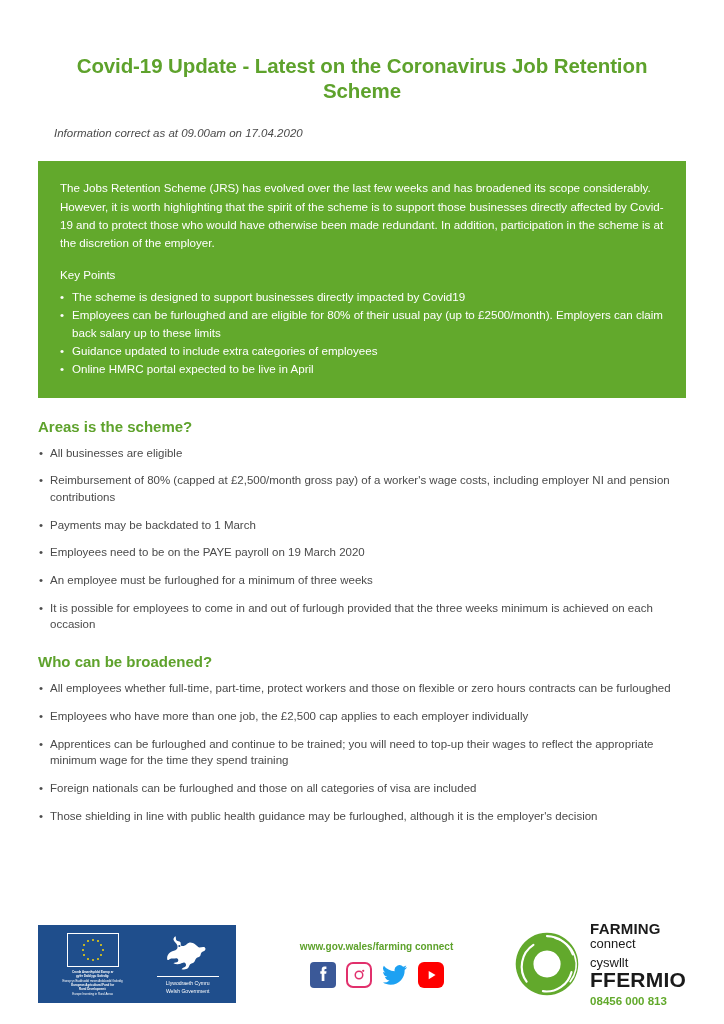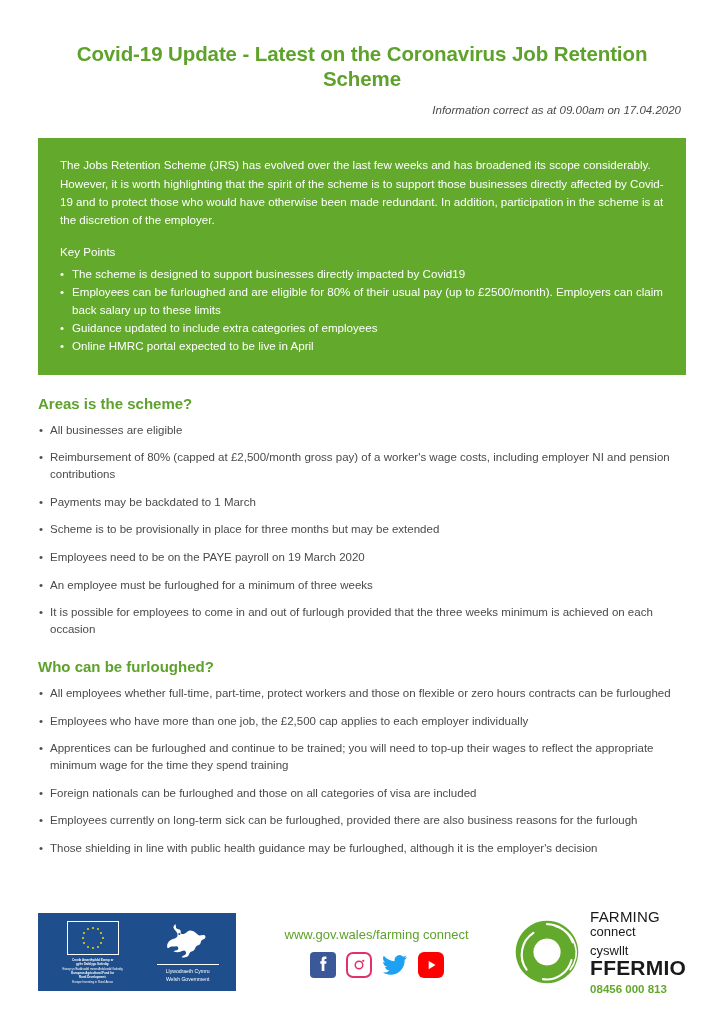--- a/index.html
+++ b/index.html
@@ -18,36 +18,36 @@
   .page {
     width: 724px;
     height: 1024px;
     position: relative;
     box-sizing: border-box;
     padding: 0 38px;
   }
 
   
   .doc-title {
-    margin: 4px;
+    margin: 16px;
     padding-top: 38px;
     font-size: 20.5px;
     font-weight: bold;
     color: #5EA22C;
     text-align: center;
     letter-spacing: -0.1px;
     line-height: 1.2;
   }
   .doc-subtitle {
-    margin: 5px;
+    margin: 16px;
     padding-top: 8px;
     font-size: 11.5px;
     font-style: italic;
     color: #4a4a4a;
-    text-align: right;
+    text-align: left;
   }
 
   
   .green-box {
     margin-top: 22px;
     background: #62A92C;
     color: #ffffff;
     padding: 18px 18px 20px 22px;
     box-sizing: border-box;
   }
@@ -196,22 +196,22 @@
   
   .footer-center {
     display: flex;
     flex-direction: column;
     align-items: center;
     justify-content: center;
     margin-left: 14px;
     margin-right: 10px;
   }
   .site-url {
-    font-size: 13px;
-    font-weight: normal;
+    font-size: 10px;
+    font-weight: bold;
     color: #5EA22C;
     white-space: nowrap;
   }
   .socials {
     margin-top: 10px;
     display: flex;
     gap: 10px;
     align-items: center;
   }
   .soc {
@@ -240,21 +240,21 @@
     display: flex;
     align-items: center;
     gap: 9px;
   }
   .fc-mark {
     width: 68px;
     height: 68px;
     position: relative;
   }
   .fc-text { line-height: 1.05; }
-  .fc-l1 { font-size: 15px; font-weight: normal; color: #1a1a1a; letter-spacing: 0.2px; }
+  .fc-l1 { font-size: 15px; font-weight: bold; color: #1a1a1a; letter-spacing: 0.2px; }
   .fc-l2 { font-size: 13px; color: #1a1a1a; }
   .fc-l3 { font-size: 13px; color: #1a1a1a; margin-top: 5px; }
   .fc-l4 { font-size: 21px; font-weight: bold; color: #1a1a1a; letter-spacing: 0.2px; }
   .fc-phone { font-size: 11.5px; font-weight: bold; color: #62A92C; margin-top: 3px; }
 </style>
 </head>
 <body>
 
 <div class="page">
 
@@ -271,35 +271,33 @@
       <li>Online HMRC portal expected to be live in April</li>
     </ul>
   </div>
 
   <div class="section">
     <h2 class="section-heading">Areas is the scheme?</h2>
     <ul class="body-list">
       <li>All businesses are eligible</li>
       <li>Reimbursement of 80% (capped at £2,500/month gross pay) of a worker's wage costs, including employer NI and pension contributions</li>
       <li>Payments may be backdated to 1 March</li>
-      <li>Scheme is to be provisionally in place for three months but may be extended</li>
       <li>Employees need to be on the PAYE payroll on 19 March 2020</li>
       <li>An employee must be furloughed for a minimum of three weeks</li>
       <li>It is possible for employees to come in and out of furlough provided that the three weeks minimum is achieved on each occasion</li>
     </ul>
   </div>
 
   <div class="section">
-    <h2 class="section-heading">Who can be furloughed?</h2>
+    <h2 class="section-heading">Who can be broadened?</h2>
     <ul class="body-list">
       <li>All employees whether full-time, part-time, protect workers and those on flexible or zero hours contracts can be furloughed</li>
       <li>Employees who have more than one job, the £2,500 cap applies to each employer individually</li>
       <li>Apprentices can be furloughed and continue to be trained; you will need to top-up their wages to reflect the appropriate minimum wage for the time they spend training</li>
       <li>Foreign nationals can be furloughed and those on all categories of visa are included</li>
-      <li>Employees currently on long-term sick can be furloughed, provided there are also business reasons for the furlough</li>
       <li>Those shielding in line with public health guidance may be furloughed, although it is the employer's decision</li>
     </ul>
   </div>
 
   <div class="footer">
 
     <div class="eu-logo">
       <div class="eu-left">
         <div class="eu-flag" id="eu-flag">
             <span class="eu-star" style="left: 23.9px; top: 4.9px;"></span>

